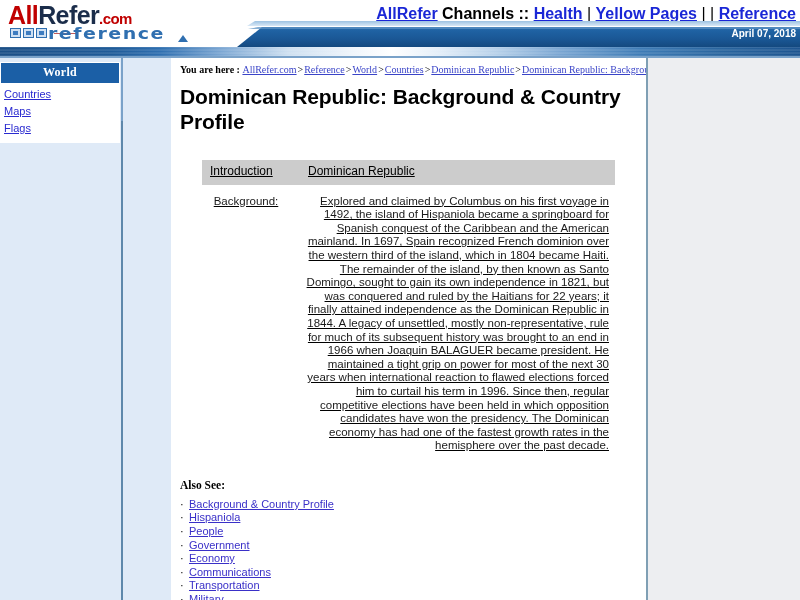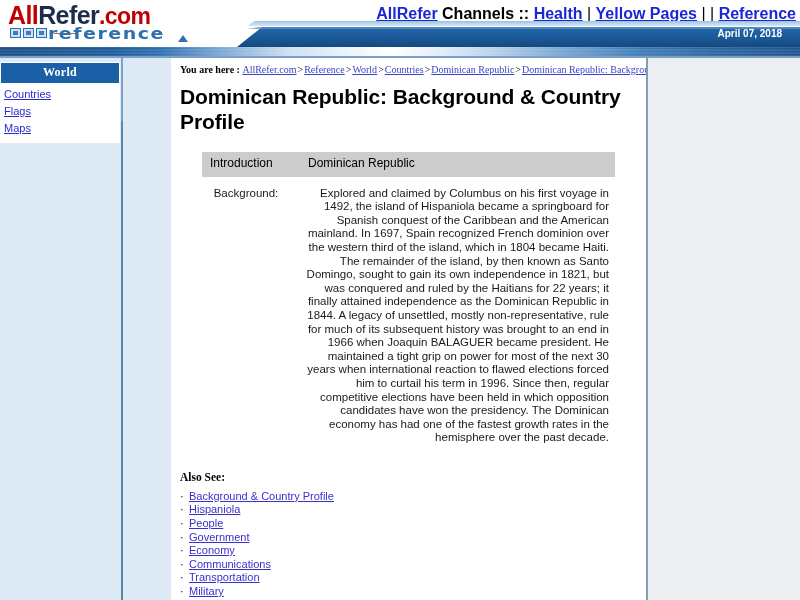--- a/index.html
+++ b/index.html
@@ -37,21 +37,21 @@
     left: 0px;
     top: 0px;
     font-family: "Liberation Sans", sans-serif;
     font-weight: bold;
     font-size: 25px;
     letter-spacing: -0.6px;
     white-space: nowrap;
   }
   .logo-all   { color: #c00000; }
   .logo-refer { color: #1b2d4a; }
-  .logo-com   { color: #c00000; font-size: 23px; }
+  .logo-com   { color: #c00000; font-size: 15px; }
 
   .logo-squares {
     position: absolute;
     left: 2px;
     top: 27px;
     width: 44px;
     height: 11px;
     display: flex;
     gap: 2px;
   }
@@ -125,21 +125,21 @@
     width: 800px;
     height: 26px;
   }
   .band-shape {
     position: absolute;
     left: 0; top: 0;
     width: 800px; height: 26px;
   }
   .band-date {
     position: absolute;
-    right: 18px;
+    right: 4px;
     top: 28px;
     font-size: 10px;
     font-weight: bold;
     color: #ffffff;
     white-space: nowrap;
     z-index: 5;
   }
 
   
   .strip {
@@ -288,23 +288,24 @@
     font-family: "Liberation Sans", sans-serif;
     font-size: 21px;
     font-weight: bold;
     line-height: 25px;
     letter-spacing: -0.1px;
     color: #000000;
     width: 450px;
   }
 
   .infotable {
-    margin: 18px 0 0 31px;
+    margin: 26px 0 0 31px;
     width: 413px;
     border-collapse: collapse;
+    text-decoration: underline;
   }
   .infotable td {
     vertical-align: top;
     font-size: 11.5px;
     line-height: 13.6px;
     color: #1a1a1a;
     padding: 0;
   }
   .infotable tr.hdr td {
     background: #cccccc;
@@ -420,22 +421,22 @@
   <div class="hairline"></div>
 </div>
 
 <div class="page">
 
   <div class="sidebar">
     <div class="sidebar-inner">
       <div class="sb-title">World</div>
       <div class="sb-links">
         <a href="#">Countries</a>
+        <a href="#">Maps</a>
         <a href="#">Flags</a>
-        <a href="#">Maps</a>
       </div>
     </div>
   </div>
   <div class="sidebar-gap"></div>
   <div class="sidebar-divider"></div>
   <div class="sidebar-gap2"></div>
 
   <div class="main">
 
     <div class="breadcrumb">

